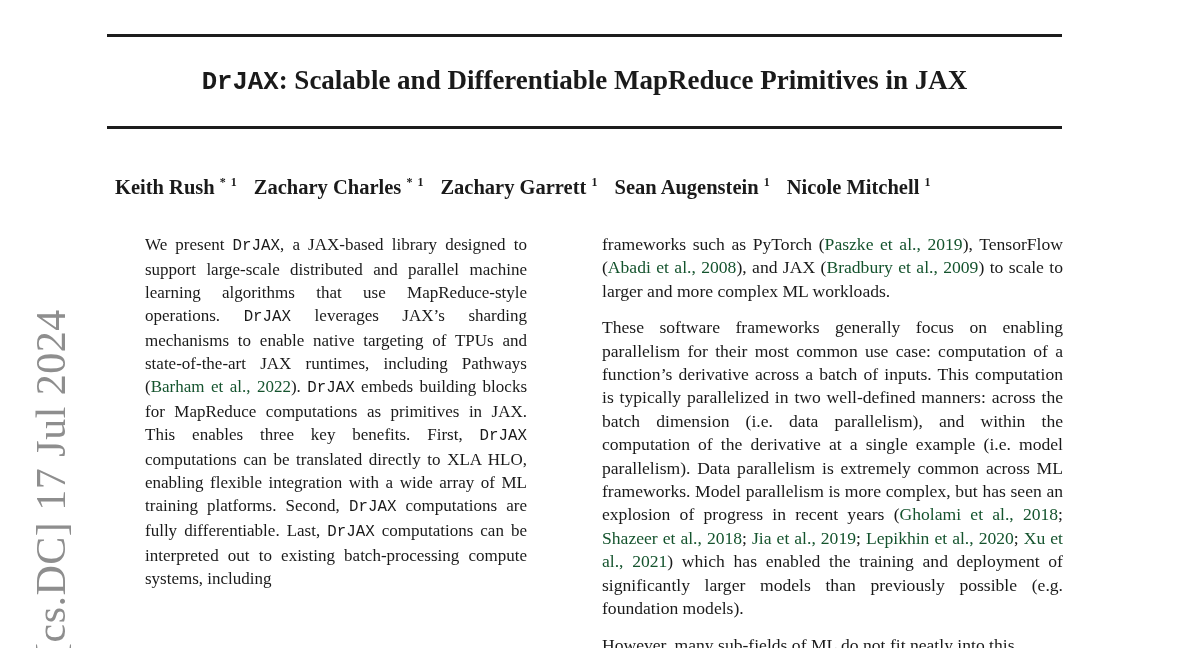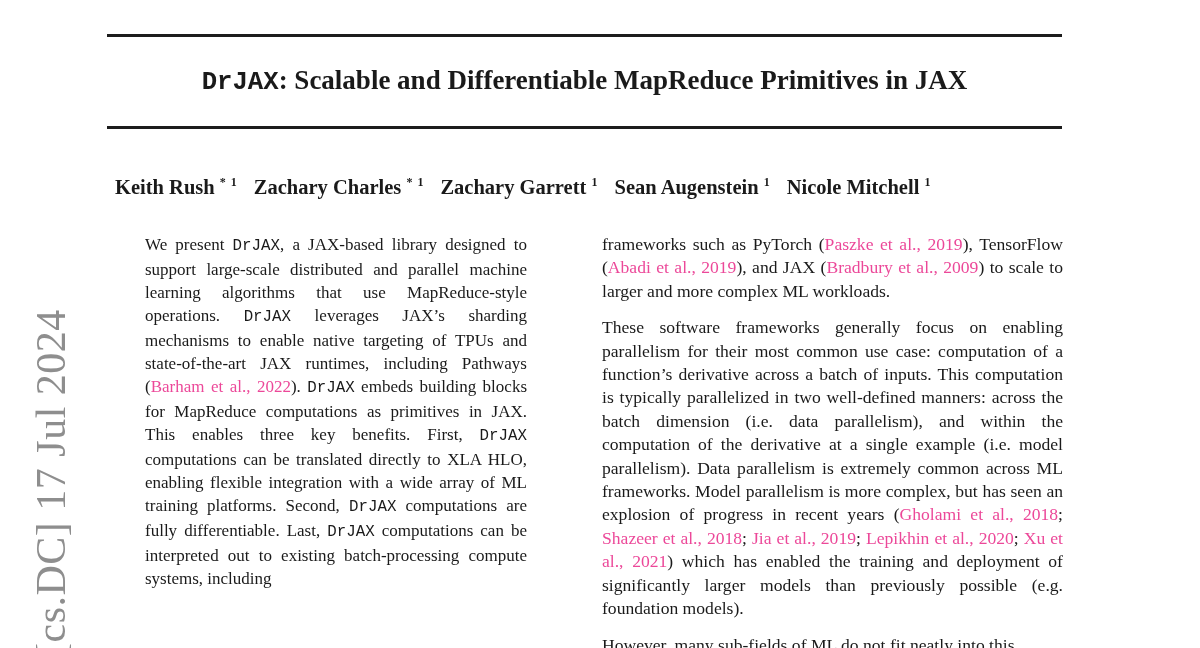--- a/index.html
+++ b/index.html
@@ -82,21 +82,21 @@
     margin: 0 0 8px 0;
   }
   .abstract-body {
     margin: 0 40px 0 38px;
     font-size: 17px;
     line-height: 23px;
   }
   .abstract-body .mono, .col-right .mono { font-size: 0.93em; }
   .para { margin: 0 0 13px 0; padding: 0; }
   .para:last-child { margin-bottom: 0; }
-  .cite { color: #ec4899; }
+  .cite { color: #14532d; }
 </style>
 </head>
 <body>
 
 <div class="page">
 
   <div class="watermark">[cs.DC] 17 Jul 2024</div>
 
   <div class="rule rule-top"></div>
 
@@ -106,18 +106,18 @@
 
   <div class="authors" id="authors"><span class="author">Keith Rush <sup>* 1</sup></span><span class="author">Zachary Charles <sup>* 1</sup></span><span class="author">Zachary Garrett <sup>1</sup></span><span class="author">Sean Augenstein <sup>1</sup></span><span class="author">Nicole Mitchell <sup>1</sup></span></div>
 
   <div class="col col-left">
     <div class="abstract-body" id="abstract-body">
         <p class="para"><span>We present </span><span class="mono">DrJAX</span><span>, a JAX-based library designed to support large-scale distributed and parallel machine learning algorithms that use MapReduce-style operations. </span><span class="mono">DrJAX</span><span> leverages JAX’s sharding mechanisms to enable native targeting of TPUs and state-of-the-art JAX runtimes, including Pathways (</span><span class="cite">Barham et al., 2022</span><span>). </span><span class="mono">DrJAX</span><span> embeds building blocks for MapReduce computations as primitives in JAX. This enables three key benefits. First, </span><span class="mono">DrJAX</span><span> computations can be translated directly to XLA HLO, enabling flexible integration with a wide array of ML training platforms. Second, </span><span class="mono">DrJAX</span><span> computations are fully differentiable. Last, </span><span class="mono">DrJAX</span><span> computations can be interpreted out to existing batch-processing compute systems, including</span></p>
       </div>
   </div>
 
   <div class="col col-right" id="right-col">
-      <p class="para"><span>frameworks such as PyTorch (</span><span class="cite">Paszke et al., 2019</span><span>), TensorFlow (</span><span class="cite">Abadi et al., 2019</span><span>), and JAX (</span><span class="cite">Bradbury et al., 2009</span><span>) to scale to larger and more complex ML workloads.</span></p>
+      <p class="para"><span>frameworks such as PyTorch (</span><span class="cite">Paszke et al., 2019</span><span>), TensorFlow (</span><span class="cite">Abadi et al., 2008</span><span>), and JAX (</span><span class="cite">Bradbury et al., 2009</span><span>) to scale to larger and more complex ML workloads.</span></p>
       <p class="para"><span>These software frameworks generally focus on enabling parallelism for their most common use case: computation of a function’s derivative across a batch of inputs. This computation is typically parallelized in two well-defined manners: across the batch dimension (i.e. data parallelism), and within the computation of the derivative at a single example (i.e. model parallelism). Data parallelism is extremely common across ML frameworks. Model parallelism is more complex, but has seen an explosion of progress in recent years (</span><span class="cite">Gholami et al., 2018</span><span>; </span><span class="cite">Shazeer et al., 2018</span><span>; </span><span class="cite">Jia et al., 2019</span><span>; </span><span class="cite">Lepikhin et al., 2020</span><span>; </span><span class="cite">Xu et al., 2021</span><span>) which has enabled the training and deployment of significantly larger models than previously possible (e.g. foundation models).</span></p>
       <p class="para"><span>However, many sub-fields of ML do not fit neatly into this</span></p>
     </div>
 
 </div>
 
 </body></html>

